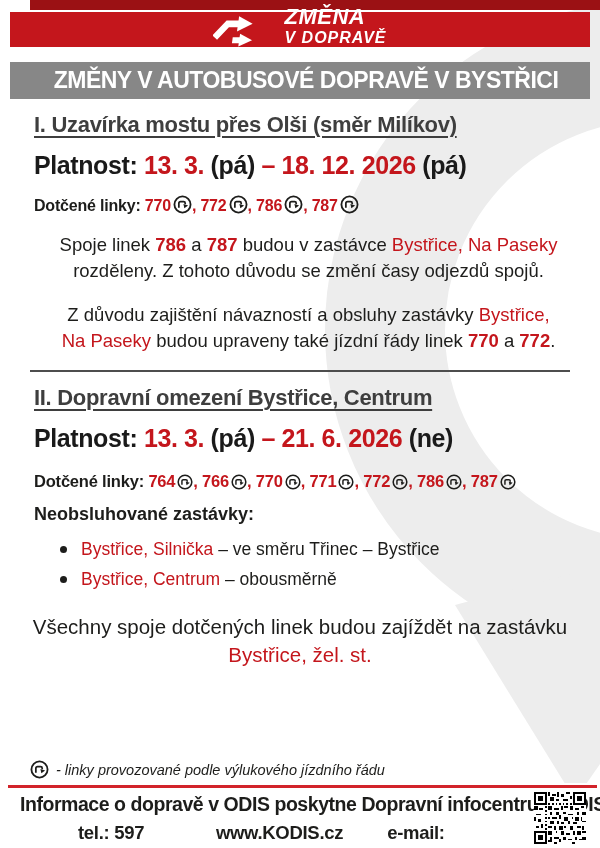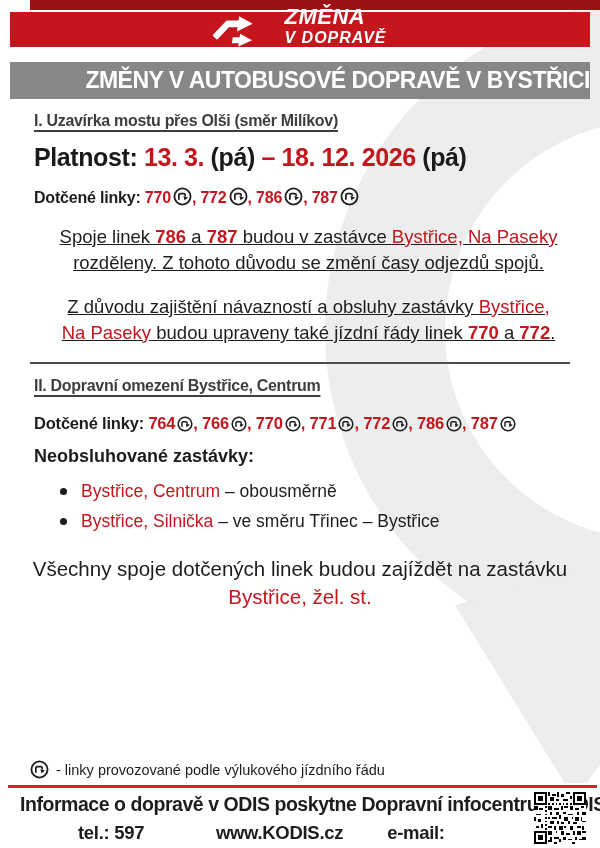--- a/index.html
+++ b/index.html
@@ -21,49 +21,49 @@
     background: #c4161c; z-index: 2;
     display: flex; align-items: flex-end; justify-content: center; gap: 19px;
   }
   .logo-arrows { width: 52px; height: 36px; }
   .logo-text { color: #fff; font-style: italic; line-height: 1; transform: translateY(-1px); }
   .logo-title { font-size: 22px; font-weight: 800; letter-spacing: 0.5px; }
   .logo-subtitle { font-size: 16px; font-weight: 700; letter-spacing: 1px; margin-top: 2px; }
   .graybar {
     position: absolute; top: 62px; left: 10px; right: 10px; height: 37px;
     background: #878787; z-index: 2;
-    display: flex; align-items: center; justify-content: flex-end; padding-left: 12px;
+    display: flex; align-items: center; justify-content: center; padding-left: 12px;
   }
   .graybar-title { color: #fff; font-size: 23px; font-weight: 700; letter-spacing: -0.5px; }
   
   main { position: absolute; top: 99px; left: 0; right: 0; z-index: 1; padding: 0 30px; }
   .sec-title {
-    font-size: 16px; font-weight: 700; color: #3e3e3e;
+    font-size: 22px; font-weight: 700; color: #3e3e3e;
     text-decoration: underline; text-decoration-thickness: 2px; text-underline-offset: 4px;
     margin: 13px 0 0 4px; letter-spacing: -0.3px;
   }
   .validity { font-size: 25px; font-weight: 700; color: #1a1a1a; margin: 13px 0 0 4px; letter-spacing: -0.4px; }
   .red { color: #c4161c; }
   .rb { color: #c4161c; font-weight: 700; }
   .lines-row { font-size: 16px; font-weight: 700; margin: 15px 0 0 4px; letter-spacing: -0.2px; }
   .lines-row.small { font-size: 16.5px; margin-top: 19px; }
   .line-icon { width: 19px; height: 19px; vertical-align: -3px; margin-left: 2px; }
   .lines-row.small .line-icon { width: 16px; height: 16px; vertical-align: -2.5px; }
-  .body-text { font-size: 18.5px; text-align: center; line-height: 1.42; margin: 17px 8px 0 25px; text-decoration: underline; }
+  .body-text { font-size: 18.5px; text-align: center; line-height: 1.42; margin: 17px 8px 0 25px; }
   .body-text.bold { font-weight: 700; margin-top: 10px; }
   .divider { border: none; border-top: 2px solid #4d4d4d; margin: 16px 0 0 0; }
   .stops-label { font-size: 18px; font-weight: 700; margin: 13px 0 0 4px; }
   .stops-list { list-style: none; margin: 9px 0 0 30px; }
   .stops-list li { font-size: 17.5px; line-height: 30px; display: flex; align-items: baseline; }
   .bullet-dot { width: 7px; height: 7px; border-radius: 50%; background: #1d1d1b; margin-right: 14px; flex: none; align-self: center; }
   .note { font-size: 20.5px; text-align: center; line-height: 1.38; margin: 19px 0 0 0; }
   
   .legend { position: absolute; left: 30px; top: 760px; z-index: 2; display: flex; align-items: center; gap: 7px; }
   .legend-icon { width: 19px; height: 19px; }
-  .legend-text { font-size: 14.5px; color: #1d1d1b; }
+  .legend-text { font-size: 14.5px; font-style: italic; color: #1d1d1b; }
   .footer-rule { position: absolute; top: 785px; left: 8px; right: 3px; height: 3px; background: #d2232a; z-index: 2; }
   .footer { position: absolute; top: 791px; left: 0; right: 0; bottom: 0; background: #fff; z-index: 2; padding: 2px 74px 0 20px; }
   .footer-info { font-size: 19.5px; font-weight: 700; letter-spacing: -0.45px; white-space: nowrap; }
   .footer-contacts { display: flex; justify-content: space-between; margin-top: 6px; padding: 0 12px 0 14px; }
   .footer-contacts span { font-size: 18.5px; font-weight: 700; letter-spacing: -0.3px; margin-left: 44px; }
   .qr { position: absolute; right: 14px; top: 792px; width: 52px; height: 52px; z-index: 3; }
 </style>
 </head>
 <body>
 
@@ -119,20 +119,21 @@
 
   <p class="body-text"><span>Spoje linek </span><span class="rb">786</span><span> a </span><span class="rb">787</span><span> budou v zastávce </span><span class="red">Bystřice, Na Paseky</span><span> rozděleny. Z tohoto důvodu se změní časy odjezdů spojů.</span></p>
 
 
   <p class="body-text"><span>Z důvodu zajištění návazností a obsluhy zastávky </span><span class="red">Bystřice, Na Paseky</span><span> budou upraveny také jízdní řády linek </span><span class="rb">770</span><span> a </span><span class="rb">772</span><span>.</span></p>
 
   <hr class="divider">
 
   <h2 class="sec-title">II. Dopravní omezení Bystřice, Centrum</h2>
 
+  <p class="validity"><span>Platnost: </span><span class="red">13. 3. </span><span>(pá) </span><span class="red">– </span><span class="red">21. 6. 2026 </span><span>(ne)</span></p>
 
   <p class="lines-row small"><span>Dotčené linky: </span><span class="rb">764</span><svg class="line-icon" viewBox="0 0 24 24">
         <use href="#detour-glyph"></use>
       </svg><span class="rb">, </span><span class="rb">766</span><svg class="line-icon" viewBox="0 0 24 24">
         <use href="#detour-glyph"></use>
       </svg><span class="rb">, </span><span class="rb">770</span><svg class="line-icon" viewBox="0 0 24 24">
         <use href="#detour-glyph"></use>
       </svg><span class="rb">, </span><span class="rb">771</span><svg class="line-icon" viewBox="0 0 24 24">
         <use href="#detour-glyph"></use>
       </svg><span class="rb">, </span><span class="rb">772</span><svg class="line-icon" viewBox="0 0 24 24">
@@ -141,25 +142,25 @@
         <use href="#detour-glyph"></use>
       </svg><span class="rb">, </span><span class="rb">787</span><svg class="line-icon" viewBox="0 0 24 24">
         <use href="#detour-glyph"></use>
       </svg></p>
 
   <p class="stops-label">Neobsluhované zastávky:</p>
 
   <ul class="stops-list">
     <li>
         <span class="bullet-dot"></span>
-        <span><span class="red">Bystřice, Centrum</span><span> – obousměrně</span></span>
+        <span><span class="red">Bystřice, Silnička</span><span> – ve směru Třinec – Bystřice</span></span>
       </li>
     <li>
         <span class="bullet-dot"></span>
-        <span><span class="red">Bystřice, Silnička</span><span> – ve směru Třinec – Bystřice</span></span>
+        <span><span class="red">Bystřice, Centrum</span><span> – obousměrně</span></span>
       </li>
   </ul>
 
   <p class="note"><span>Všechny spoje dotčených linek budou zajíždět na zastávku </span><span class="red">Bystřice, žel. st.</span></p>
 
 </main>
 
 <div class="legend">
   <svg class="legend-icon" viewBox="0 0 24 24">
       <use href="#detour-glyph"></use>

